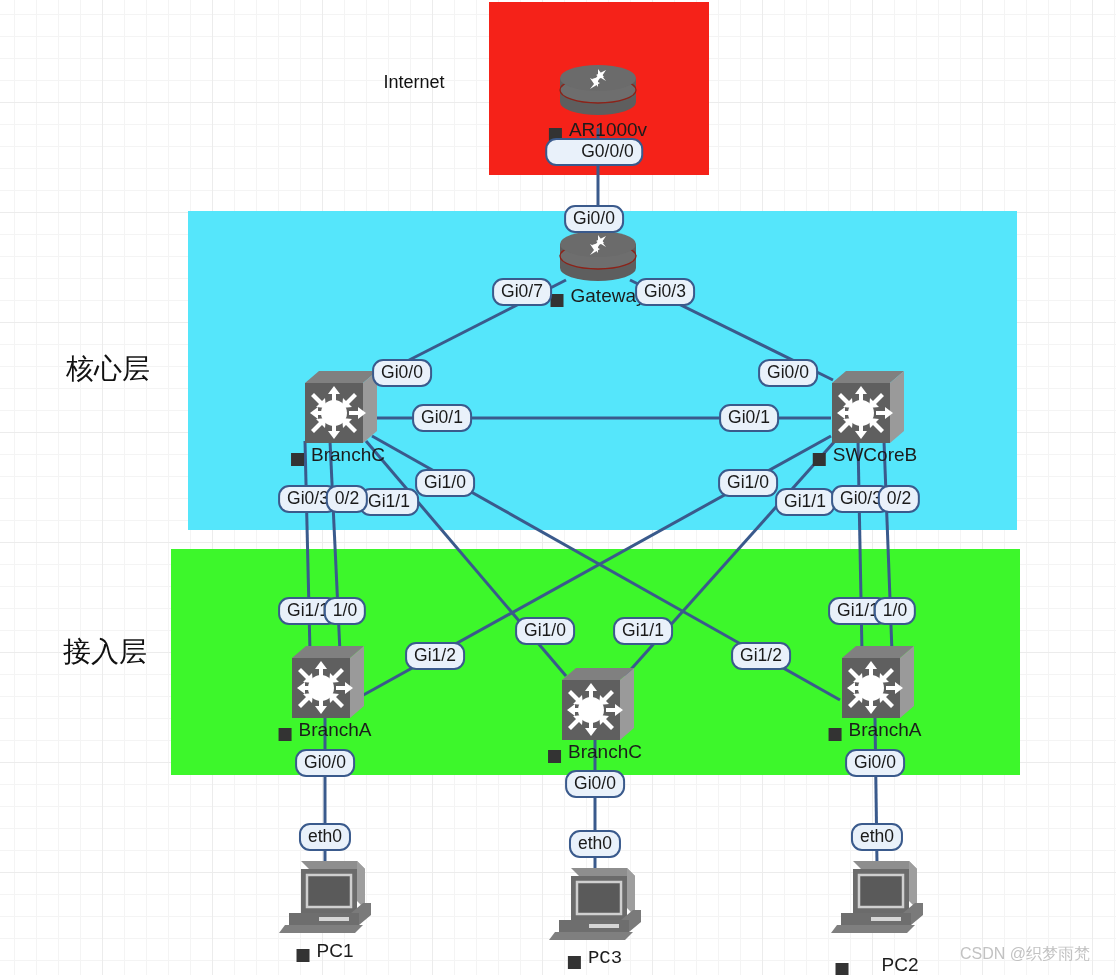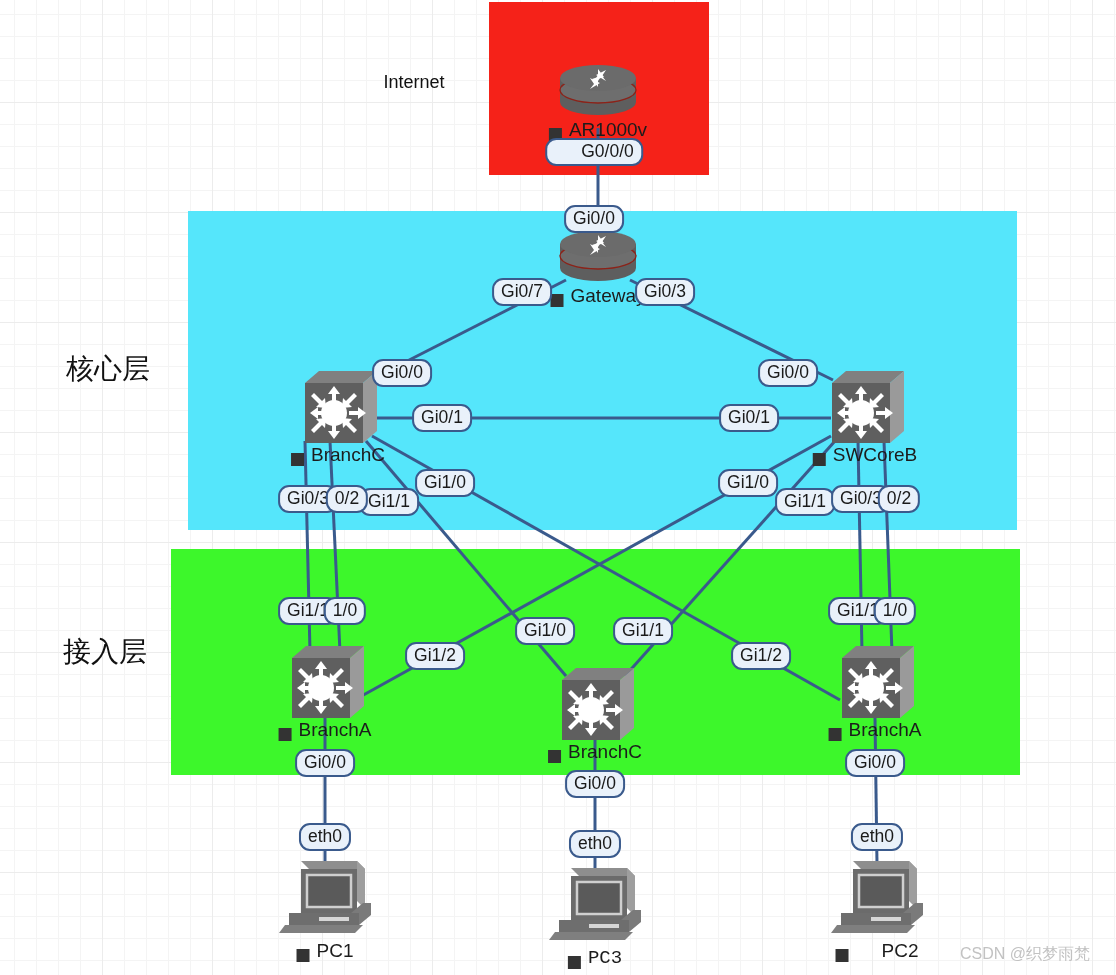--- a/index.html
+++ b/index.html
@@ -305,21 +305,21 @@
         <span class="glyph"><svg width="92" height="82" viewBox="0 0 92 82">
             <polygon points="22,6 78,6 86,14 30,14" fill="#8e8e8e"></polygon>
             <polygon points="78,6 86,14 86,54 78,46" fill="#9e9e9e"></polygon>
             <rect x="22" y="14" width="56" height="46" fill="#6b6b6b"></rect>
             <rect x="28" y="20" width="44" height="32" fill="#5a5a5a" stroke="#cfcfcf" stroke-width="2.5"></rect>
             <polygon points="10,58 72,58 84,48 92,48 92,60 80,70 10,70" fill="#7a7a7a"></polygon>
             <rect x="10" y="58" width="70" height="12" fill="#6e6e6e"></rect>
             <rect x="40" y="62" width="30" height="4" fill="#d6d6d6"></rect>
             <polygon points="6,70 84,70 76,78 0,78" fill="#7f7f7f"></polygon>
           </svg></span>
-        <div class="node-label" style="top: 42px; gap: 33px;">
+        <div class="node-label" style="top: 56px; gap: 33px;">
           <span class="bullet"></span>
           <span>PC2</span>
         </div>
       </div>
     </div>
 
   <div id="ports-layer">
       <div class="port" style="left: 594px; top: 152px; padding-left: 34px;">G0/0/0</div>
       <div class="port" style="left: 594px; top: 219px;">Gi0/0</div>
       <div class="port" style="left: 522px; top: 292px;">Gi0/7</div>

